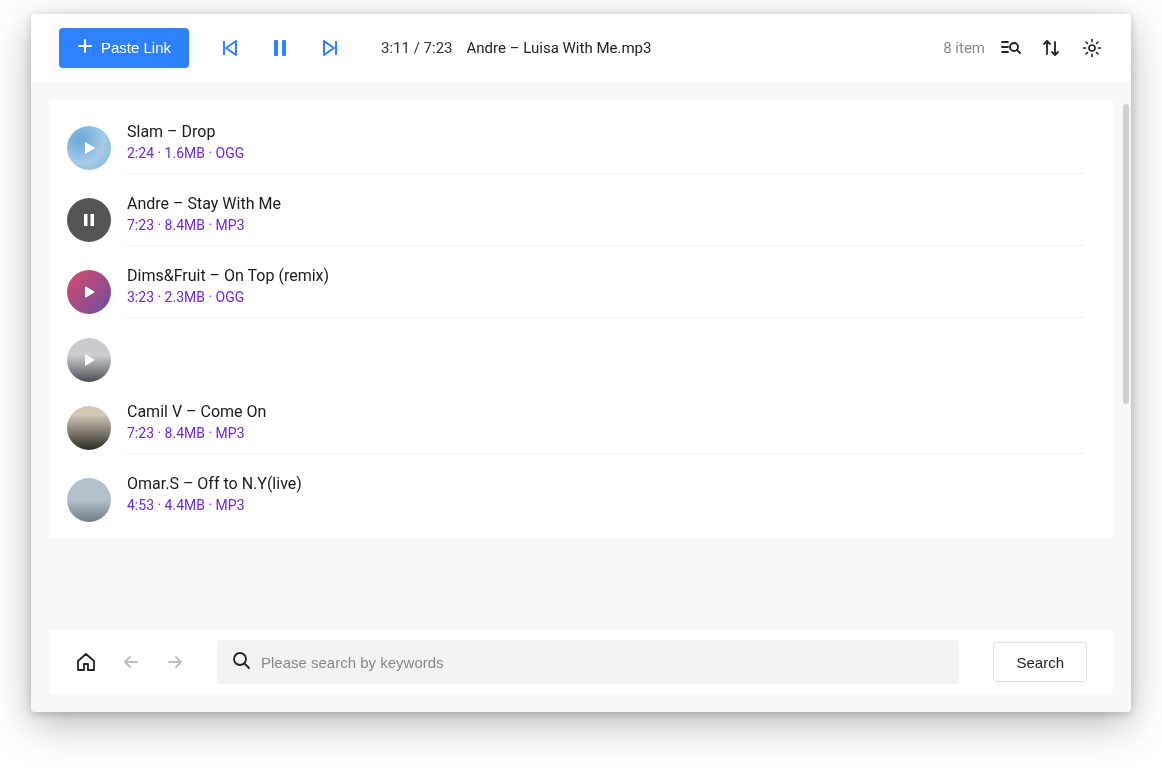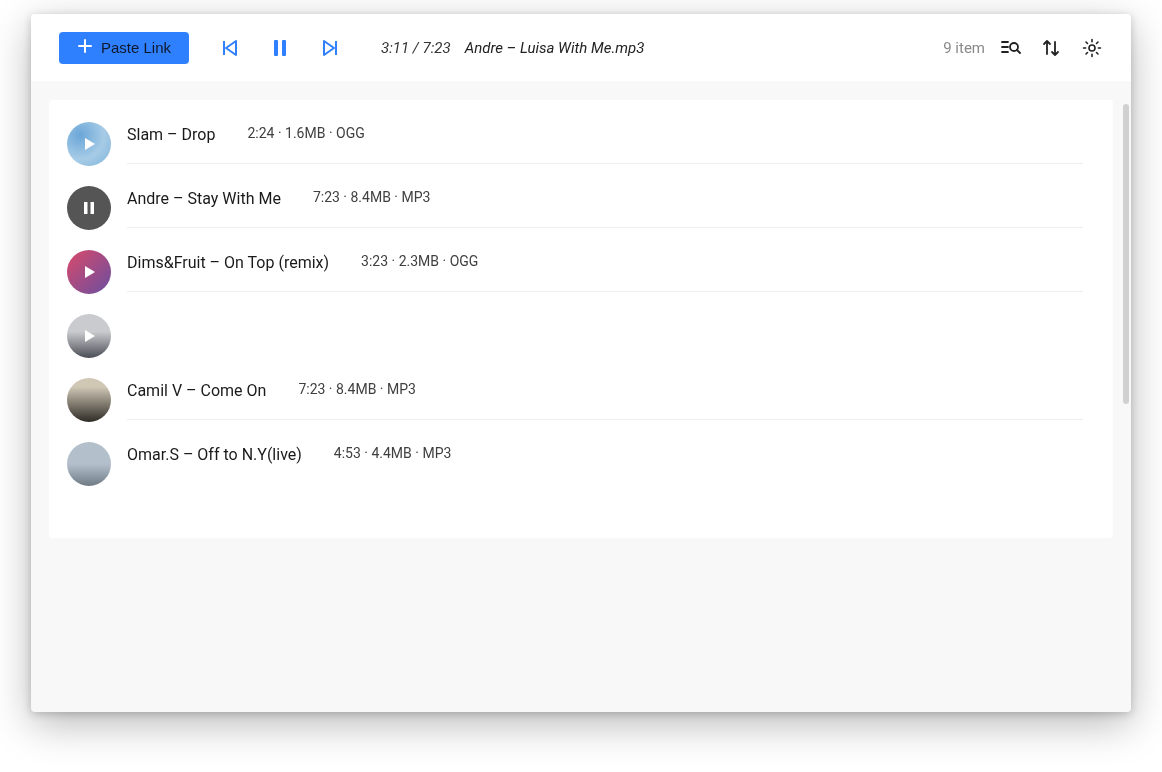--- a/index.html
+++ b/index.html
@@ -28,24 +28,24 @@
     .toolbar {
       height: 68px;
       background: #fff;
       display: flex;
       align-items: center;
       padding: 0 28px;
       border-bottom: 1px solid rgba(0,0,0,0.02);
     }
     .paste-btn {
       background: #2f80ff;
-      color: #0f172a;
+      color: #ffffff;
       border: none;
       border-radius: 4px;
-      height: 32px;
+      height: 40px;
       padding: 0 18px;
       display: flex;
       align-items: center;
       gap: 8px;
       font-size: 15px;
       font-weight: 500;
       cursor: pointer;
     }
     .controls {
       display: flex;
@@ -54,21 +54,20 @@
       margin-left: 30px;
     }
     .ctrl-icon { color: #2f80ff; cursor: pointer; display: flex; align-items: center; justify-content: center; }
     .now-playing {
       margin-left: 40px;
       display: flex;
       align-items: center;
       gap: 14px;
       font-size: 15px;
       color: #222;
-      font-style: italic;
     }
     .now-time { color: #333; }
     .spacer { flex: 1; }
     .item-count { color: #8a8a8a; font-size: 15px; margin-right: 14px; }
     .tool-icons { display: flex; align-items: center; gap: 20px; }
     .tool-icon { color: #222; cursor: pointer; display:flex; align-items:center; }
     
     .body {
       flex: 1;
       position: relative;
@@ -93,37 +92,37 @@
     }
     .track {
       display: flex;
       align-items: center;
       padding: 10px 0;
       margin-left: 18px;
     }
     .track-inner {
       flex: 1;
       display: flex;
-      flex-direction: row;
+      flex-direction: column;
       gap: 4px;
-      padding-bottom: 19px;
+      padding-bottom: 12px;
       border-bottom: 1px solid #eee;
       margin-left: 16px;
       margin-right: 30px;
     }
     .track:last-child .track-inner { border-bottom: none; }
     .art {
       width: 44px; height: 44px; border-radius: 50%;
       position: relative; flex-shrink: 0;
       display:flex; align-items:center; justify-content:center;
       color:#fff;
     }
     .art .art-overlay { position:absolute; inset:0; display:flex; align-items:center; justify-content:center; }
     .title { font-size: 16px; color: #1a1a1a; }
-    .meta { font-size: 14px; color: #404040; margin-left: 28px; }
+    .meta { font-size: 14px; color: #6d28d9; }
     
     .art-1 { background: radial-gradient(circle at 30% 30%, #6aa6d8, #a6cbe6 55%, #7eb3da); }
     .art-2 { background: #555; }
     .art-3 { background: linear-gradient(135deg, #d94a6a, #6a4ea0); }
     .art-4 { background: linear-gradient(to bottom, #c9cbcf 40%, #4a4d54); }
     .art-5 { background: linear-gradient(to bottom, #d0c7b5 20%, #2e2b26); }
     .art-6 { background: linear-gradient(to bottom, #b3c0cc 50%, #6f7a85); }
     
     .bottom {
       margin: 0 18px 18px 18px;
@@ -199,21 +198,21 @@
       </span>
     </div>
 
     <div class="now-playing">
       <span class="now-time">3:11 / 7:23</span>
       <span>Andre – Luisa With Me.mp3</span>
     </div>
 
     <div class="spacer"></div>
 
-    <span class="item-count">9 item</span>
+    <span class="item-count">8 item</span>
 
     <div class="tool-icons">
       <span class="tool-icon">
         <svg width="22" height="22" viewBox="0 0 22 22" fill="none" stroke="#222" stroke-width="1.8">
           <path d="M3 5h6M3 10h6M3 15h6" stroke-linecap="round"></path>
           <circle cx="15" cy="10" r="4"></circle>
             <path d="M18 13l3 3" stroke-linecap="round"></path>
         </svg>
       </span>
       <span class="tool-icon">
@@ -300,14 +299,41 @@
         <div class="art art-6"></div>
         <div class="track-inner">
           <div class="title">Omar.S – Off to N.Y(live)</div>
           <div class="meta">4:53 · 4.4MB · MP3</div>
         </div>
       </div>
 
     </div>
   </div>
 
+  <div class="bottom">
+    <span class="nav-icon">
+      <svg width="22" height="22" viewBox="0 0 22 22" fill="none" stroke="#222" stroke-width="1.8" stroke-linejoin="round">
+          <path d="M3 10 L11 3 L19 10 V19 H13 V13 H9 V19 H3 Z"></path>
+        </svg>
+    </span>
+    <span class="nav-icon dim">
+      <svg width="20" height="20" viewBox="0 0 20 20" fill="none" stroke="#bdbdbd" stroke-width="1.8" stroke-linecap="round" stroke-linejoin="round">
+          <path d="M16 10H4M9 5 4 10l5 5"></path>
+        </svg>
+    </span>
+    <span class="nav-icon dim">
+      <svg width="20" height="20" viewBox="0 0 20 20" fill="none" stroke="#bdbdbd" stroke-width="1.8" stroke-linecap="round" stroke-linejoin="round">
+          <path d="M4 10h12M11 5l5 5-5 5"></path>
+        </svg>
+    </span>
+    <div class="search-wrap">
+      <span>
+        <svg width="20" height="20" viewBox="0 0 20 20" fill="none" stroke="#222" stroke-width="1.8">
+            <circle cx="9" cy="9" r="6"></circle>
+            <path d="M14 14l4 4" stroke-linecap="round"></path>
+          </svg>
+      </span>
+      <input type="text" placeholder="Please search by keywords" style="">
+    </div>
+    <button class="search-btn">Search</button>
+  </div>
 
 </div>
 
 </body></html>

